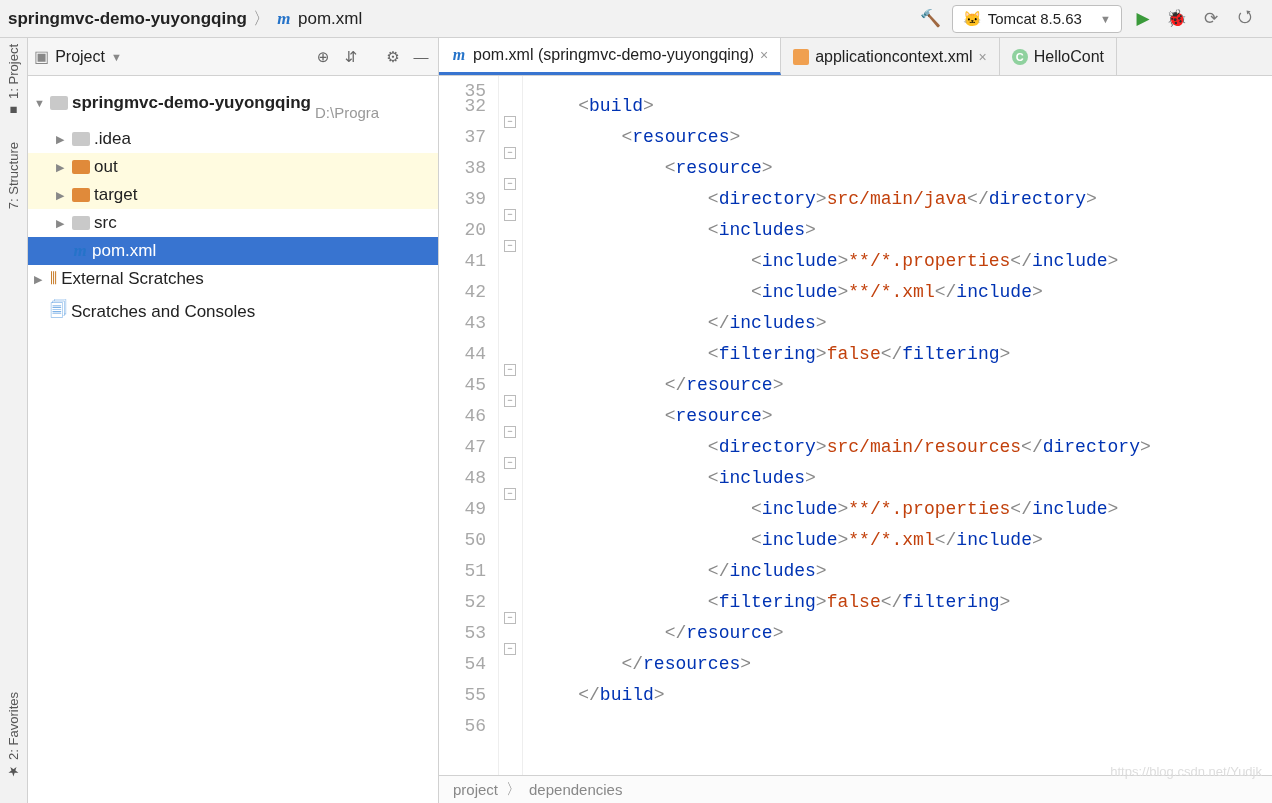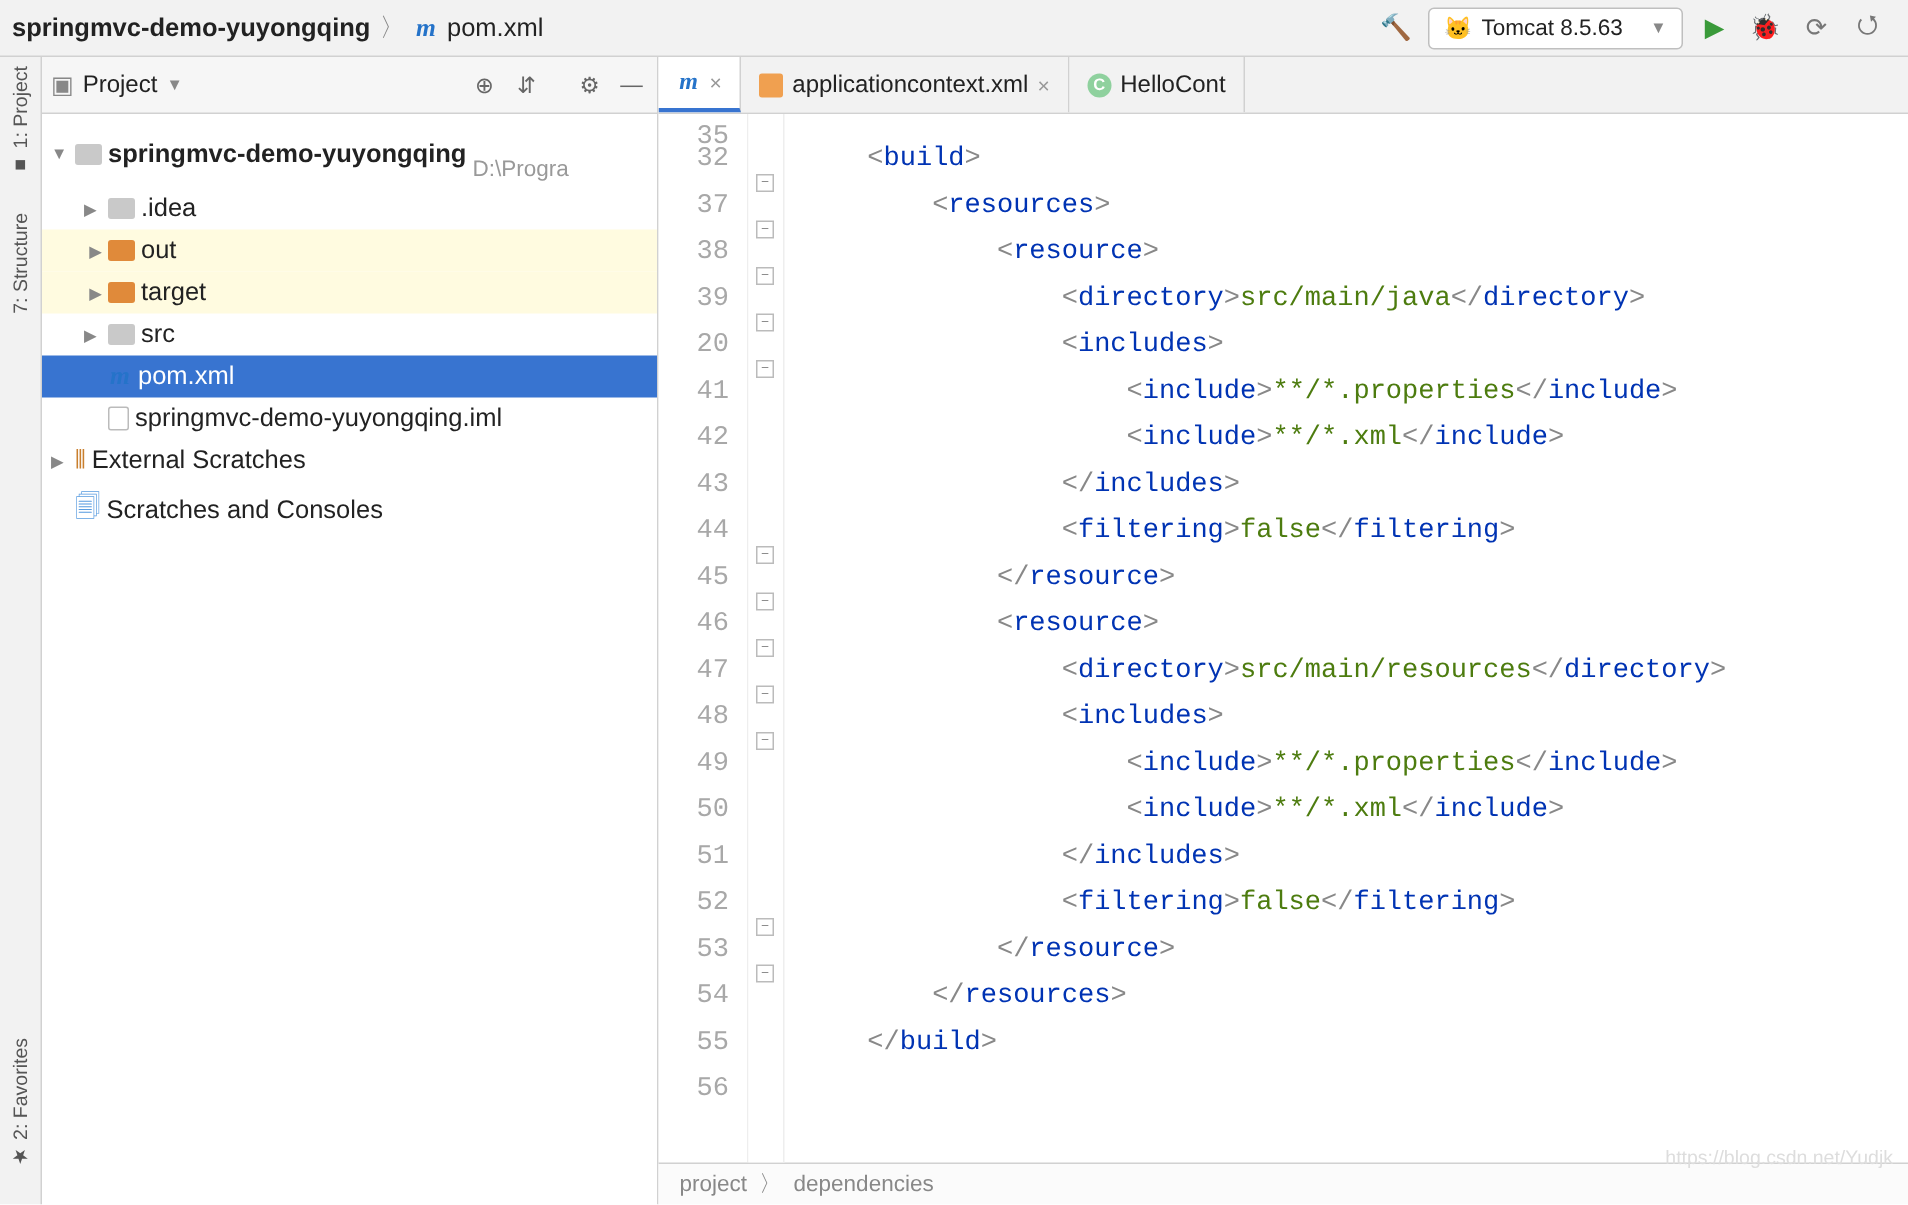--- a/index.html
+++ b/index.html
@@ -72,21 +72,21 @@
   }
   .proj-title { font-size:16px; flex:1; display:flex; align-items:center; gap:6px; }
   .proj-icons { display:flex; gap:6px; }
   .icon-btn { width:22px; height:22px; display:flex; align-items:center; justify-content:center; cursor:pointer; color:#666; font-size:15px;}
   .tree { padding: 4px 0; overflow:auto; font-size:17px;}
   .tree-row {
     display:flex; align-items:center; gap:4px;
     padding: 4px 6px; white-space:nowrap;
   }
   .tree-row.sel { background:#3874d0; color:#fff; }
-  .tree-row.hl { background:#fffbe0;text-align:right; }
+  .tree-row.hl { background:#fffbe0; }
   .indent0{padding-left:6px;} .indent1{padding-left:28px;}
   .arrow { width:12px; display:inline-block; color:#888; font-size:11px; }
   .arrow.down::before{content:"▼";} .arrow.right::before{content:"▶";}
   .fld { width:18px; height:14px; background:#d9b36a; border-radius:2px; display:inline-block; position:relative;}
   .fld.orange{background:#e08a3a;}
   .fld.grey{background:#c9c9c9;}
   .fld.blue{background:#7aa3d6;}
   .file-ic { width:14px; height:16px; display:inline-block; background:#fff; border:1px solid #bbb; border-radius:2px;}
   .m-ic { color:#2573c9; font-weight:bold; font-style:italic; font-family:Georgia,serif; width:16px; display:inline-block; text-align:center;}
   .c-ic { width:16px;height:16px;border-radius:50%;background:#8fd19e;color:#fff;display:inline-flex;align-items:center;justify-content:center;font-size:11px;font-weight:bold;}
@@ -117,21 +117,21 @@
   }
   .fold-gutter{ width:24px; background:#fff; border-right:1px solid #eee; position:relative;}
   .fold-mark{ position:absolute; left:5px; width:12px; height:12px; border:1px solid #bbb; background:#fff; font-size:9px; line-height:10px; text-align:center; color:#888;}
   .code {
     flex:1; padding-left: 12px; line-height:31px;
     white-space:pre; overflow:auto;
   }
   .code .ln { height:31px; }
   .p{color:#888;} 
   .t{color:#0033b3;} 
-  .tx{color:#4d7c0f;} 
+  .tx{color:#c2410c;} 
   .bcrumb-bot {
     height:28px; border-top:1px solid #d1d1d1;
     display:flex; align-items:center; gap:8px;
     padding: 0 14px; color:#888; font-size:15px;
     background:#fbfbfb;
   }
   .watermark{ position:absolute; right:10px; bottom:24px; color:#ddd; font-size:13px; pointer-events:none;}
 </style>
 </head>
 <body>
@@ -218,43 +218,39 @@
           <div class="tree-row indent1">
             <span class="arrow right"></span>
             <span class="fld grey"></span>
             <span>src</span>
           </div>
           <div class="tree-row indent1 sel">
             <span class="arrow"></span>
             <span class="m-ic">m</span>
             <span>pom.xml</span>
           </div>
-          <div class="tree-row indent1">
-            <span class="arrow"></span>
-            <span class="file-ic"></span>
-            <span>springmvc-demo-yuyongqing.iml</span>
-          </div>
         </div>
       <div class="tree-row indent0">
         <span class="arrow right"></span>
         <span style="color:#c97f2e;">⫴</span>
         <span>External Scratches</span>
       </div>
       <div class="tree-row indent0">
         <span class="arrow"></span>
         <span style="color:#5a9de0;">🗐</span>
         <span>Scratches and Consoles</span>
       </div>
     </div>
   </div>
 
   <div class="editor">
     <div class="tabs" id="editor-tabs">
         <div class="tab active">
           <span class="m-ic">m</span>
+          <span>pom.xml (springmvc-demo-yuyongqing)</span>
           <span class="close">×</span>
         </div>
         <div class="tab">
           <span class="xml-ic"></span>
           <span>applicationcontext.xml</span>
           <span class="close">×</span>
         </div>
         <div class="tab">
           <span class="c-ic">C</span>
           <span>HelloCont</span>

